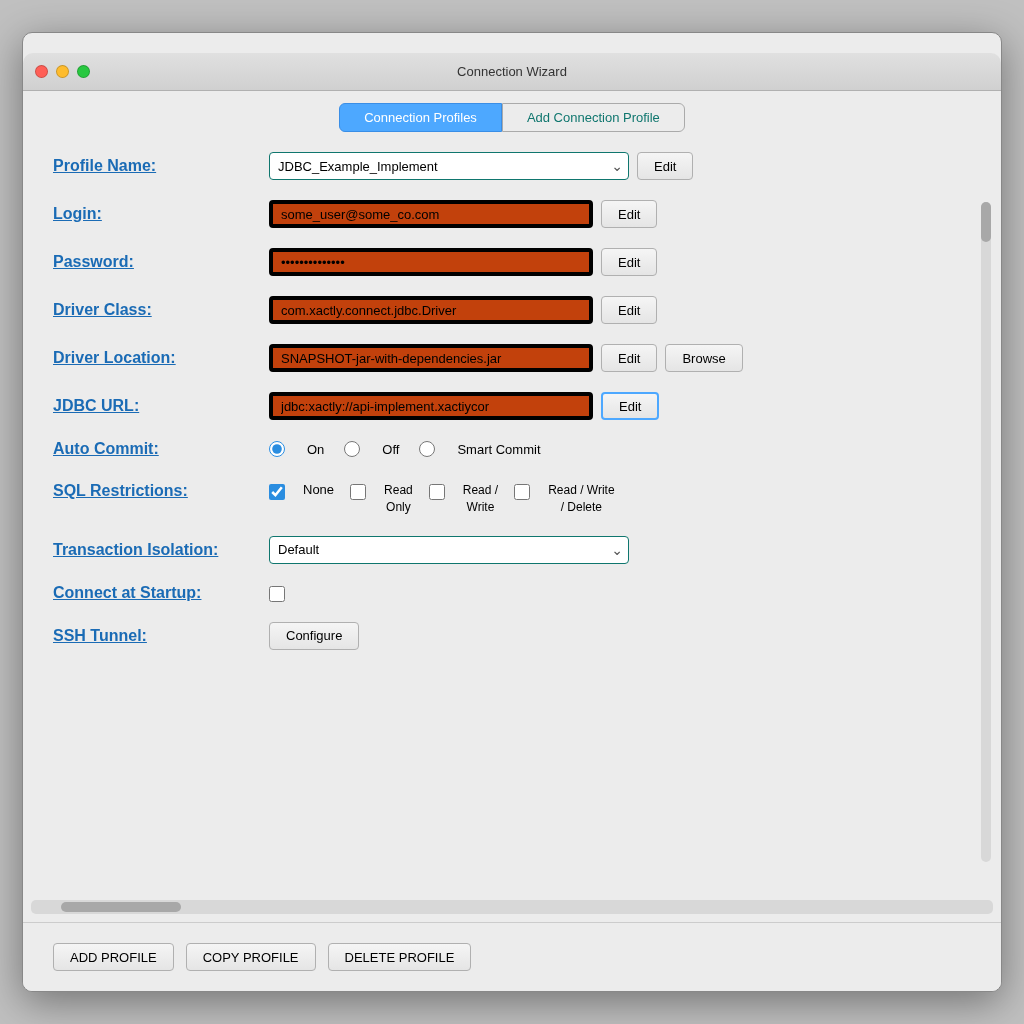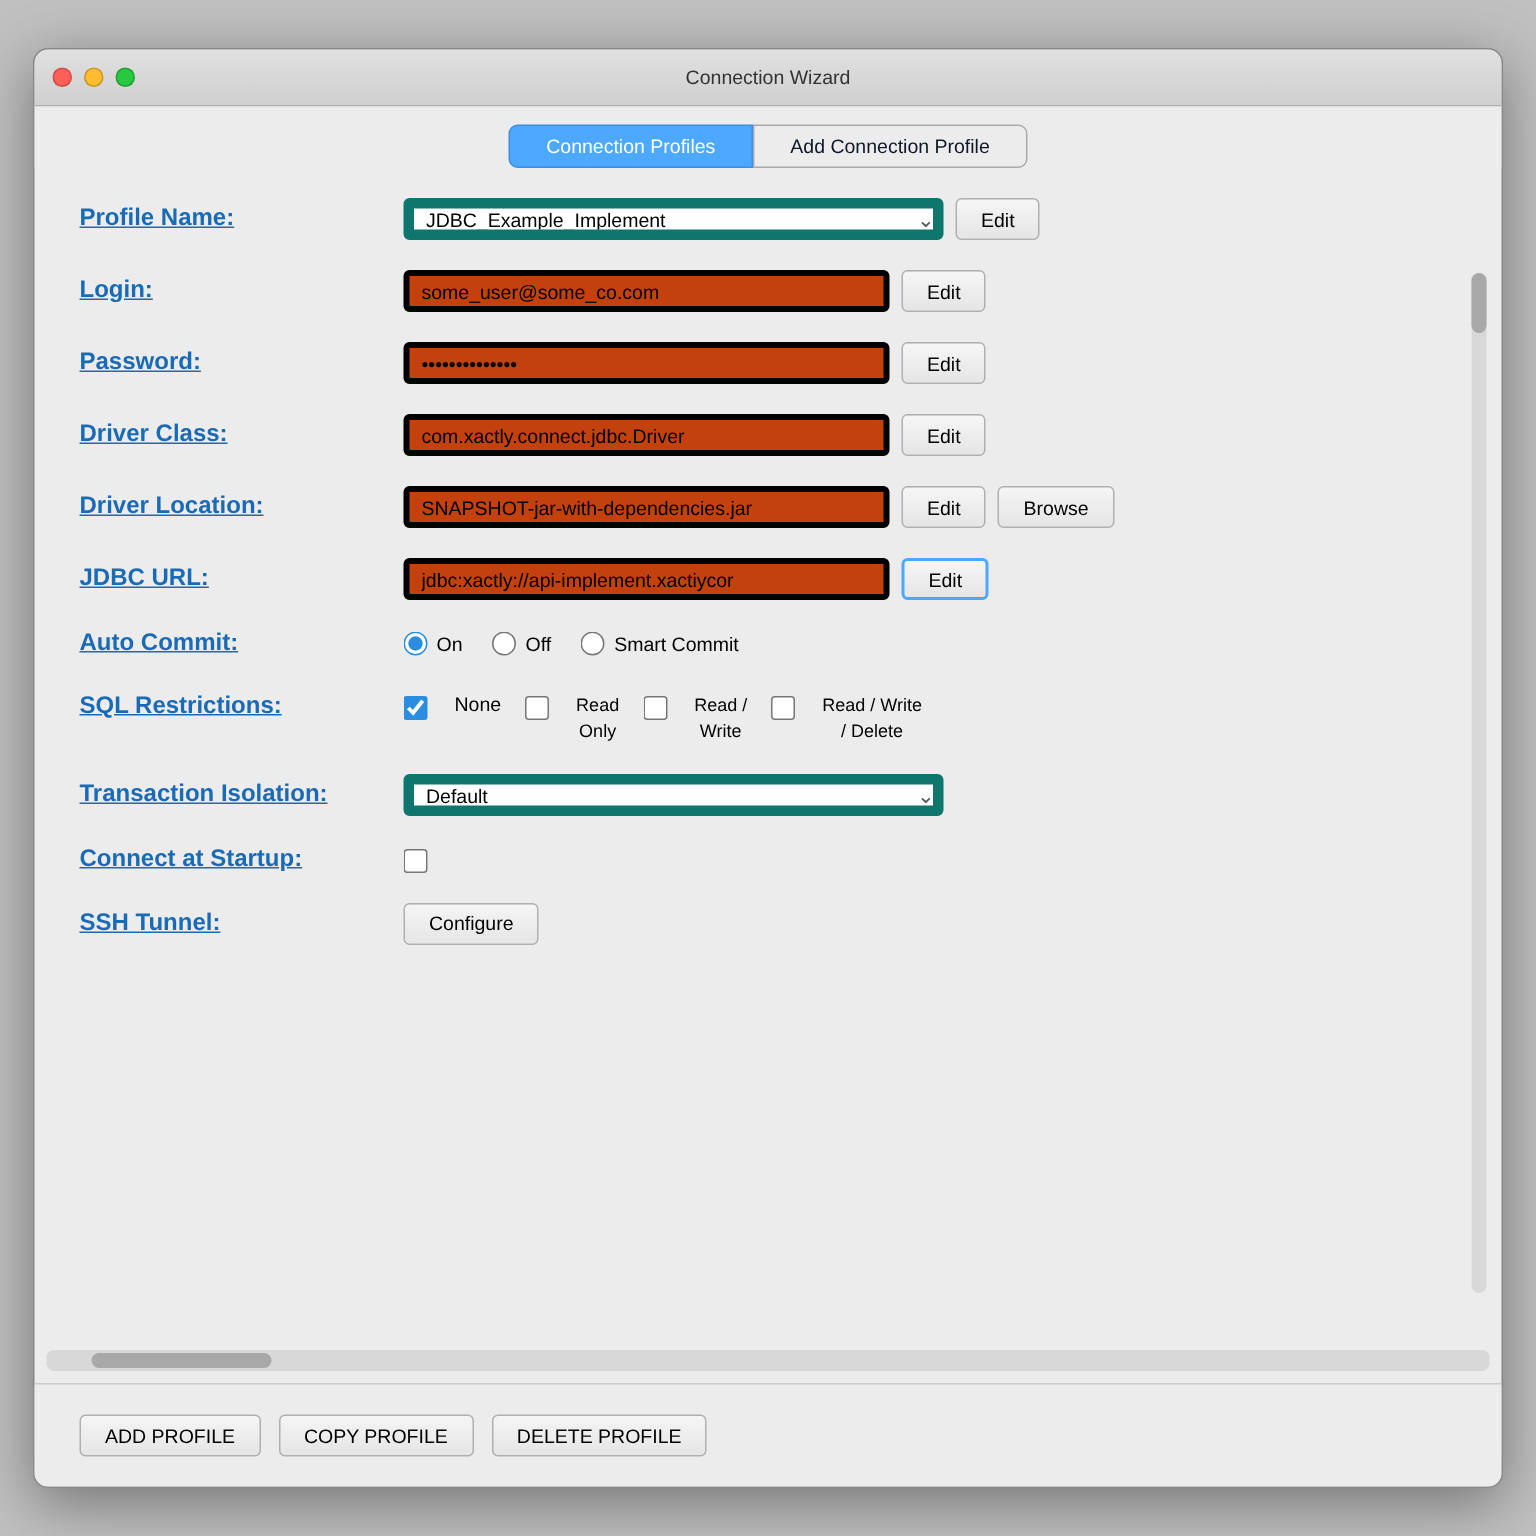--- a/index.html
+++ b/index.html
@@ -30,20 +30,21 @@
 
     .title-bar {
       background: linear-gradient(to bottom, #e0e0e0, #d0d0d0);
       height: 38px;
       display: flex;
       align-items: center;
       justify-content: center;
       position: relative;
       border-bottom: 1px solid #b0b0b0;
       border-radius: 10px 10px 0 0;
+      margin-top: 20px;
     }
 
     .window-controls {
       position: absolute;
       left: 12px;
       display: flex;
       gap: 8px;
       align-items: center;
     }
 
@@ -81,21 +82,21 @@
 
     .tab-active {
       background: #4da8ff;
       color: white;
       border-color: #3a8ee6;
       border-radius: 6px 0 0 6px;
     }
 
     .tab-inactive {
       background: #ececec;
-      color: #0f172a;
+      color: #0f766e;
       border-radius: 0 6px 6px 0;
     }
 
     .content-area {
       flex: 1;
       padding: 20px 30px;
       overflow-y: auto;
       position: relative;
     }
 
@@ -132,21 +133,21 @@
       border: 4px solid #000000;
       border-radius: 4px;
       padding: 0 8px;
       font-size: 13px;
       background: #c2410c;
       width: 324px;
     }
 
     .select-input {
       height: 28px;
-      border: 7px solid #0f766e;
+      border: 1px solid #0f766e;
       border-radius: 4px;
       padding: 0 8px;
       font-size: 13px;
       background: white;
       width: 360px;
       appearance: none;
       -webkit-appearance: none;
       padding-right: 28px;
       position: relative;
     }
@@ -194,21 +195,21 @@
 
     .radio-group {
       display: flex;
       align-items: center;
       gap: 20px;
     }
 
     .radio-item {
       display: flex;
       align-items: center;
-      gap: 6px;
+      gap: 22px;
       cursor: pointer;
     }
 
     .radio-input {
       width: 16px;
       height: 16px;
       cursor: pointer;
       accent-color: #2a8de0;
     }
 

